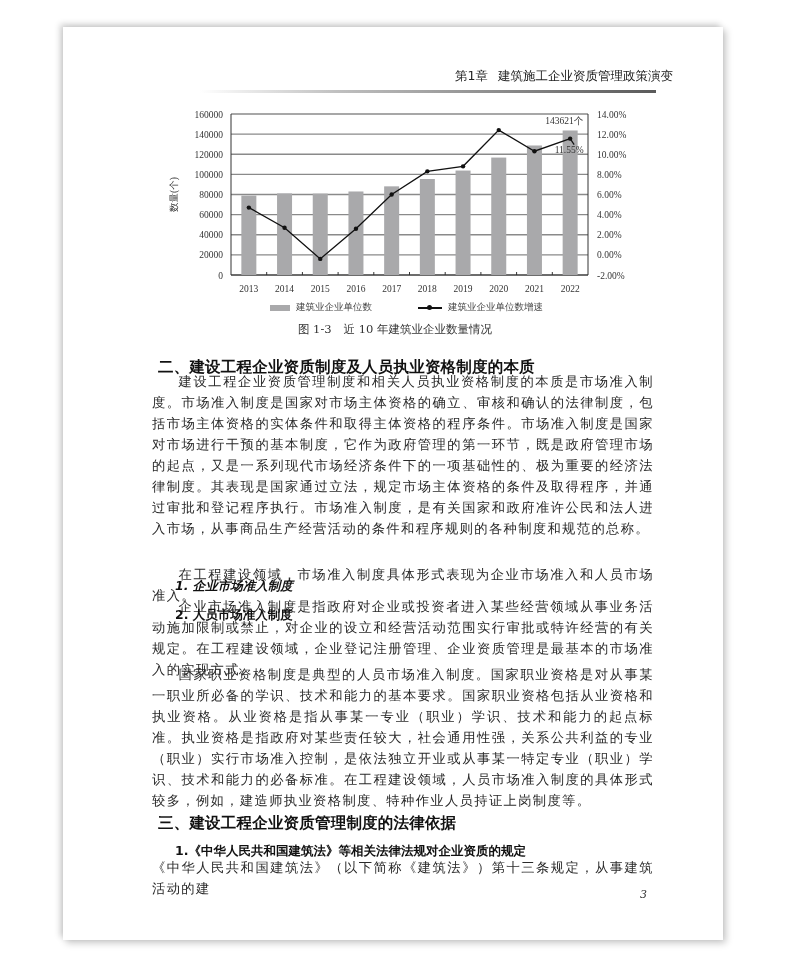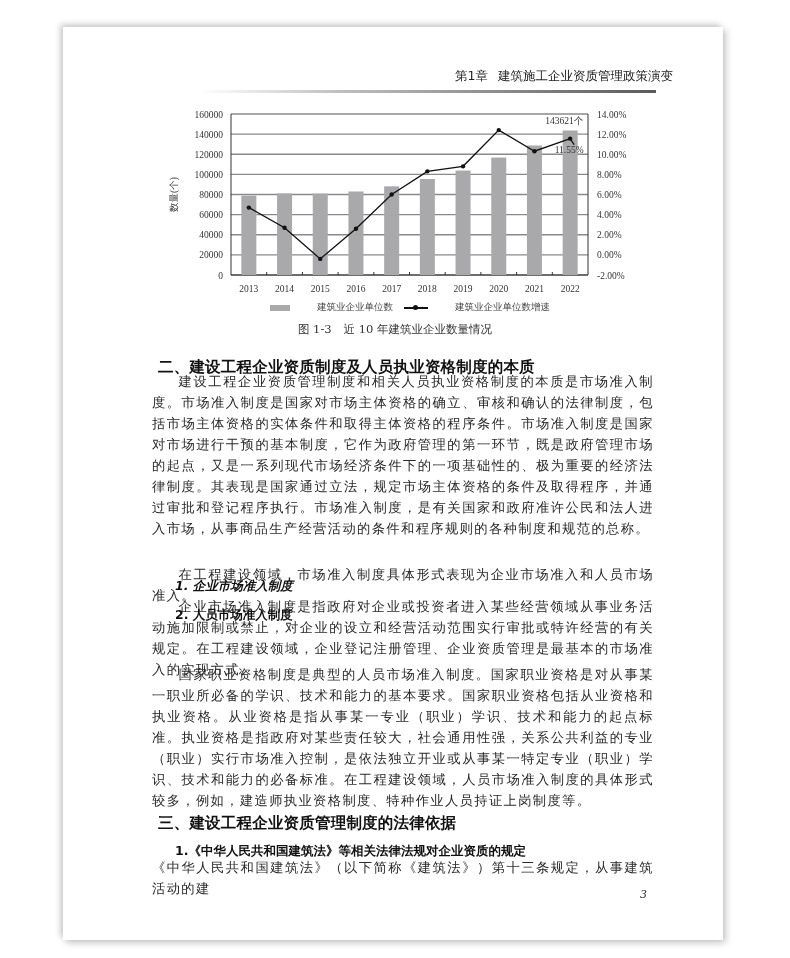--- a/index.html
+++ b/index.html
@@ -22,21 +22,21 @@
       position: absolute; left: 200px; top: 90px; width: 456px; height: 3px;
       background: linear-gradient(to right, rgba(120,120,120,0) 0%, rgba(150,150,150,0.6) 30%, #5a5a5a 100%);
     }
     .chart { position: absolute; left: 150px; top: 100px; width: 520px; height: 240px; }
     .chart svg { position: absolute; left: 0; top: 0; }
     .tick-text { font-family: "Liberation Serif", "DejaVu Serif", serif; font-size: 9.5px; fill: #333; }
     .legend {
       position: absolute; left: 270px; top: 301px; width: 380px; height: 16px;
       font-family: "DejaVu Serif", serif; font-size: 9.5px; color: #444; white-space: nowrap;
     }
-    .legend .item { position: absolute; top: 0; display: flex; align-items: center; gap: 21px; }
+    .legend .item { position: absolute; top: 0; display: flex; align-items: center; }
     .legend .swatch-bar { width: 20px; height: 6px; background: #a9a9ab; margin-right: 6px; }
     .legend .swatch-line { position: relative; width: 24px; height: 2px; background: #111; margin-right: 6px; }
     .legend .swatch-line::after {
       content: ""; position: absolute; left: 9px; top: -2px; width: 5px; height: 5px; background: #111; border-radius: 50%;
     }
     .caption {
       position: absolute; left: 0; width: 790px; top: 322px; text-align: center;
       font-family: "DejaVu Serif", serif; font-size: 11.5px; color: #333; white-space: nowrap;
     }
     .caption .num { margin-right: 12px; }
@@ -147,21 +147,21 @@
       <text x="419.15000000000003" y="52.65312499999999" text-anchor="middle" class="tick-text">11.55%</text>
       <text x="0" y="0" text-anchor="middle" class="tick-text" transform="translate(27,94.5) rotate(-90)">数量(个)</text>
     </svg>
 </div>
 
 <div class="legend">
   <div class="item" style="left:0px;">
     <span class="swatch-bar"></span>
     <span>建筑业企业单位数</span>
   </div>
-  <div class="item" style="left:134px;">
+  <div class="item" style="left:148px;">
     <span class="swatch-line"></span>
     <span>建筑业企业单位数增速</span>
   </div>
 </div>
 
 <div class="caption">
   <span class="num">图 1-3</span><span>近 10 年建筑业企业数量情况</span>
 </div>
 
 <div class="h2" style="top:357px;">二、建设工程企业资质制度及人员执业资格制度的本质</div>

